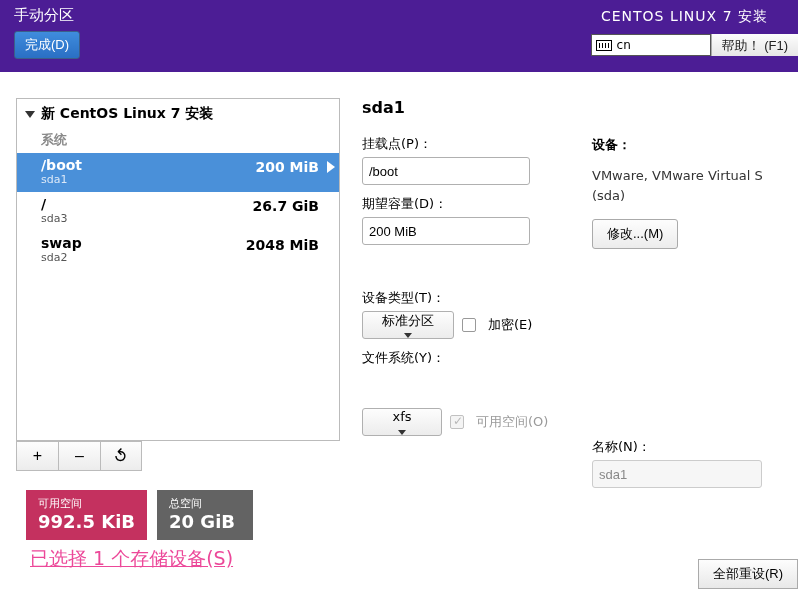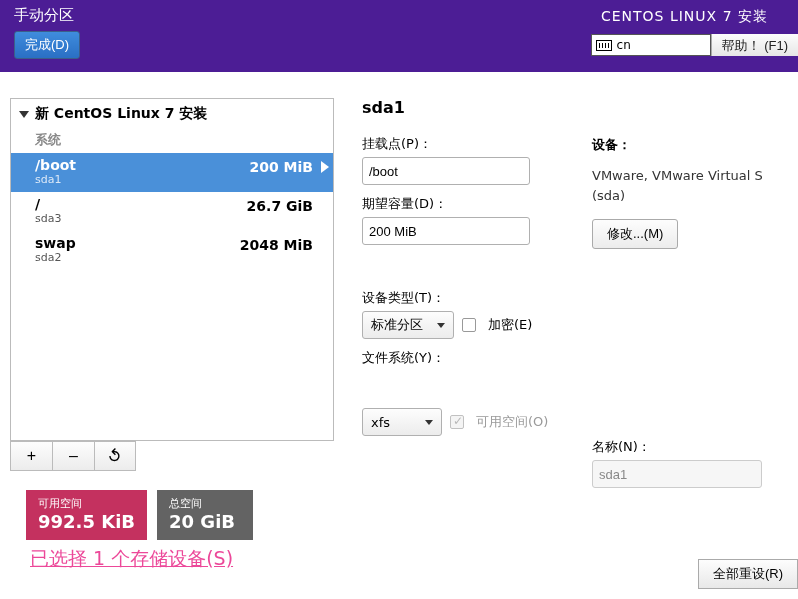--- a/index.html
+++ b/index.html
@@ -77,22 +77,22 @@
     border-left: 1px solid #aaa;
     padding: 3px 10px;
     height: 22px;
     font-size: 13px;
     cursor: pointer;
     color: #222;
   }
   
   .main {
     display: flex;
-    padding: 26px 0 0 10px;
-    gap: 28px;
+    padding: 26px 0 0 16px;
+    gap: 22px;
   }
   
   .part-panel {
     width: 324px;
     border: 1px solid #bbb;
     background: #fff;
   }
   .install-hdr {
     display: flex;
     align-items: center;
@@ -210,20 +210,21 @@
     height: 28px;
     display: inline-flex;
     align-items: center;
     justify-content: space-between;
     border: 1px solid #b0b0b0;
     border-radius: 3px;
     background: linear-gradient(#fdfdfd,#ececec);
     padding: 0 8px;
     cursor: pointer;
     font-size: 13px;
+    flex-direction: column;
   }
   .sel-chev {
     width: 0; height: 0;
     border-left: 4px solid transparent;
     border-right: 4px solid transparent;
     border-top: 5px solid #333;
   }
   .checkbox {
     width: 14px; height: 14px;
     border: 1px solid #999;

